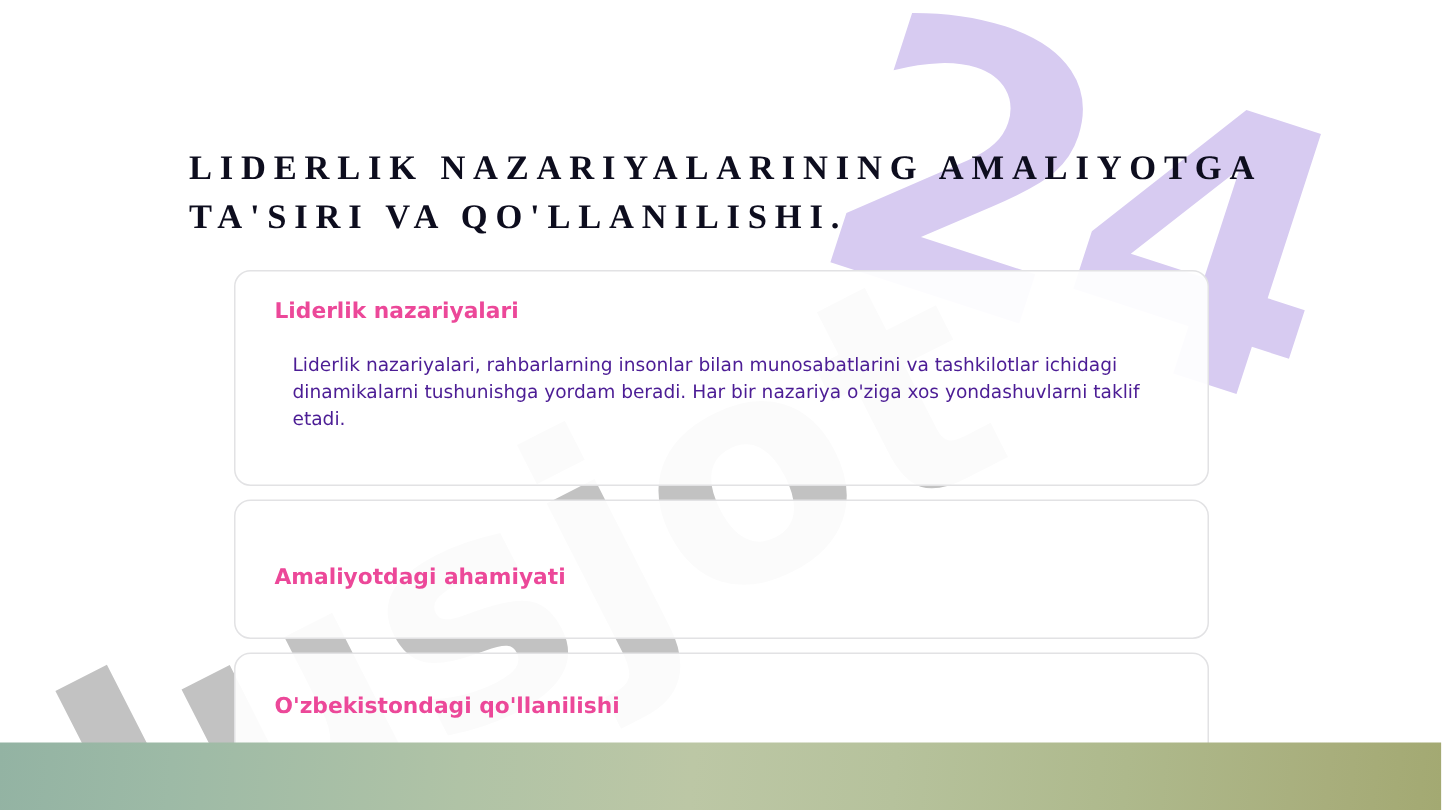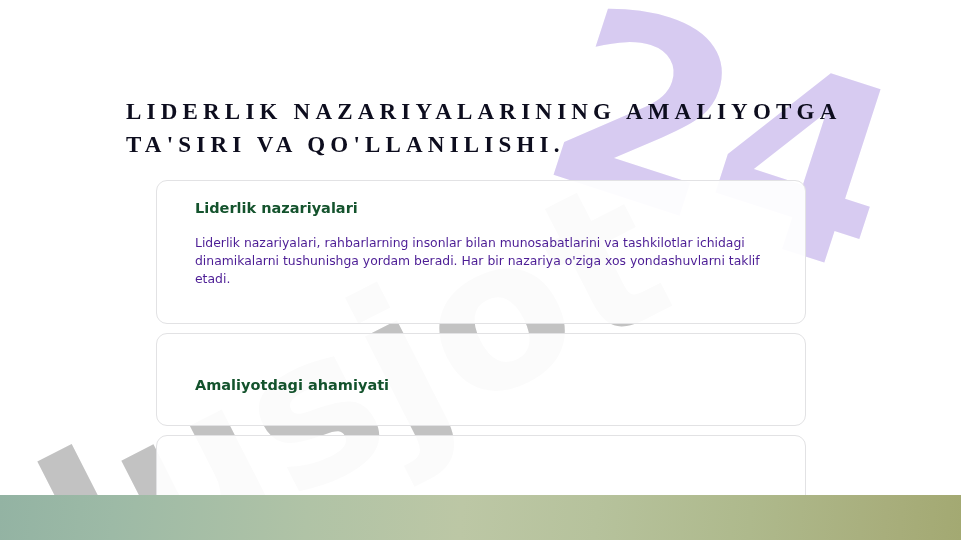--- a/index.html
+++ b/index.html
@@ -98,22 +98,22 @@
   }
 
   .card-1 { min-height: 99px; }
   .card-2 { min-height: 93px; padding-top: 42px; }
   .card-3 { min-height: 92px; padding-top: 26px; }
 
   .card-title {
     font-family: "DejaVu Sans", sans-serif;
     font-size: 14.5px;
     font-weight: 700;
-    color: #14532d;
-    margin: 0 0 3px 16px;
+    color: #ec4899;
+    margin: 0 0 3px 4px;
     line-height: 1.3;
   }
 
   .card-body {
     font-family: "DejaVu Sans", sans-serif;
     font-size: 12.4px;
     font-weight: 400;
     color: #4c1d95;
     line-height: 1.47;
     margin: 16px;
@@ -155,19 +155,20 @@
     <div class="card card-1">
       <div class="card-title">Liderlik nazariyalari</div>
       <div class="card-body">Liderlik nazariyalari, rahbarlarning insonlar bilan munosabatlarini va tashkilotlar ichidagi dinamikalarni tushunishga yordam beradi. Har bir nazariya o'ziga xos yondashuvlarni taklif etadi.</div>
     </div>
 
     <div class="card card-2">
       <div class="card-title">Amaliyotdagi ahamiyati</div>
     </div>
 
     <div class="card card-3">
+      <div class="card-title">O'zbekistondagi qo'llanilishi</div>
     </div>
 
   </div>
 
   <div class="bottom-bar"></div>
 
 </div>
 
 </body></html>

